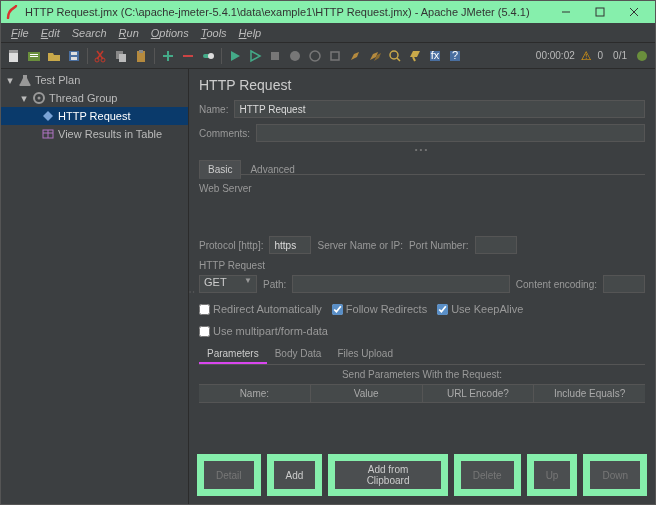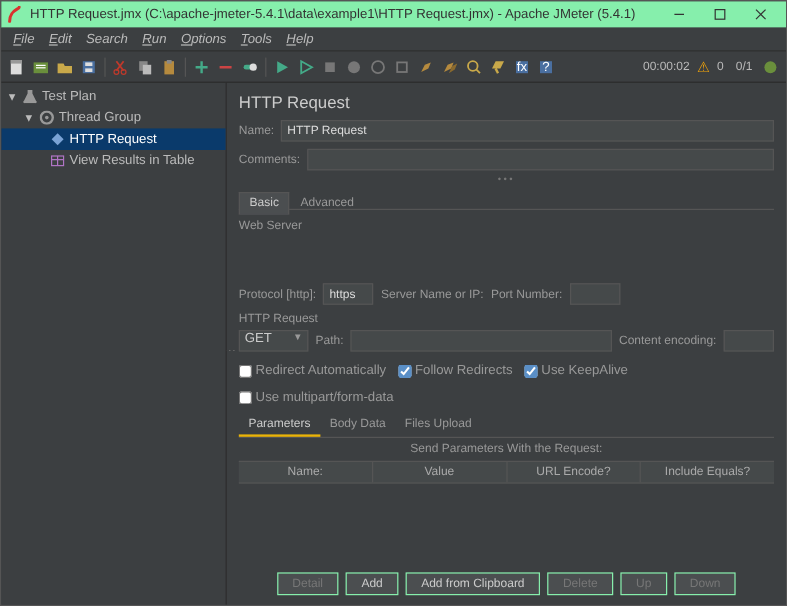--- a/index.html
+++ b/index.html
@@ -38,28 +38,28 @@
 .tab.active { background: #4b4e50; border: 1px solid #555; border-bottom: 1px solid #4b4e50; color: #ccc; }
 .section { padding: 4px 10px; }
 .section-title { font-size: 10px; color: #999; margin: 4px 0 2px; }
 .combo { background: #45494a; border: 1px solid #555; color: #ccc; height: 18px; padding: 0 4px; font-size: 10px; display: inline-flex; align-items: flex-start; gap: 6px; cursor: pointer; }
 .combo .arr { font-size: 8px; color: #999; margin-left: auto; }
 .chk-row { display: flex; flex-wrap: wrap; gap: 10px; padding: 4px 10px; font-size: 9px; color: #999; }
 .chk { display: flex; align-items: center; gap: 3px; cursor: pointer; }
 .chk input { width: 11px; height: 11px; accent-color: #5a8fc7; }
 .subtabs { display: flex; border-bottom: 1px solid #555; margin: 4px 10px 0; }
 .subtab { padding: 3px 8px; font-size: 10px; cursor: pointer; color: #999; }
-.subtab.active { border-bottom: 2px solid #eab308; color: #ccc; }
+.subtab.active { border-bottom: 2px solid #d946ef; color: #ccc; }
 .table-caption { text-align: center; font-size: 10px; color: #999; padding: 4px 0; }
 .table-header { display: flex; background: #45494a; border-top: 1px solid #555; border-bottom: 1px solid #555; margin: 0 10px; }
 .th { flex: 1; text-align: center; font-size: 10px; padding: 3px 2px; color: #aaa; border-right: 1px solid #555; }
 .th:last-child { border-right: none; }
 .table-body { flex: 1; margin: 0 10px; }
 .bottom-btns { display: flex; justify-content: center; gap: 6px; padding: 8px; }
-.btn { background: #4b4e50; border: 1px solid #86efac; color: #ccc; padding: 3px 12px; font-size: 10px; cursor: pointer; }
+.btn { background: #4b4e50; border: 7px solid #86efac; color: #ccc; padding: 3px 12px; font-size: 10px; cursor: pointer; }
 .btn:disabled, .btn.disabled { color: #777; cursor: default; }
 .splitter-grip { position: absolute; left: -4px; top: 50%; color: #666; font-size: 10px; cursor: ew-resize; writing-mode: vertical-rl; }
 svg { display: block; }
 </style>
 </head>
 <body>
 
 <div class="titlebar">
   <span class="app-icon">
     <svg width="14" height="14" viewBox="0 0 14 14">

